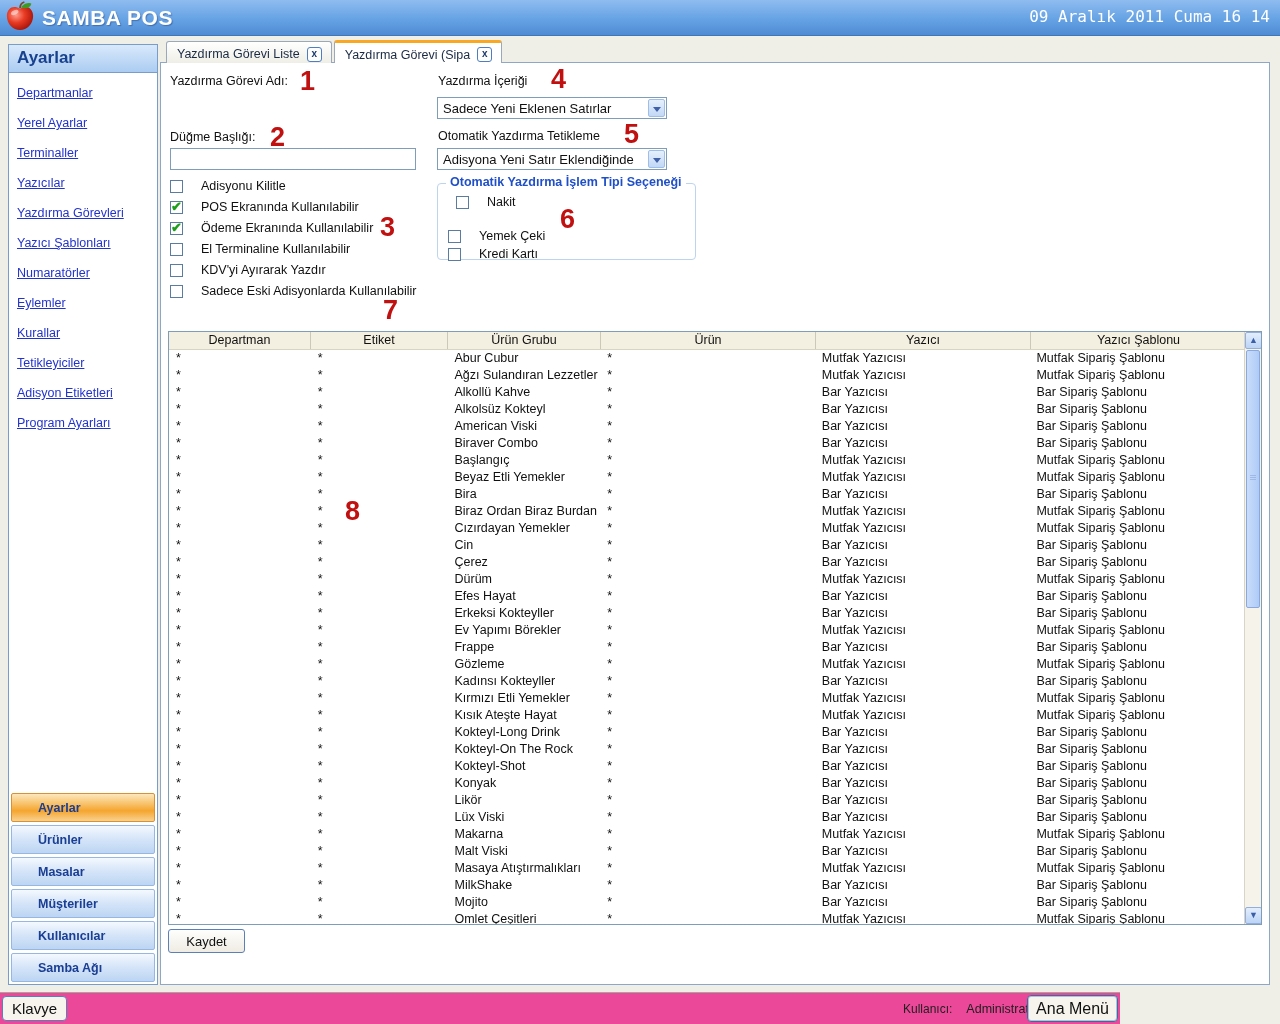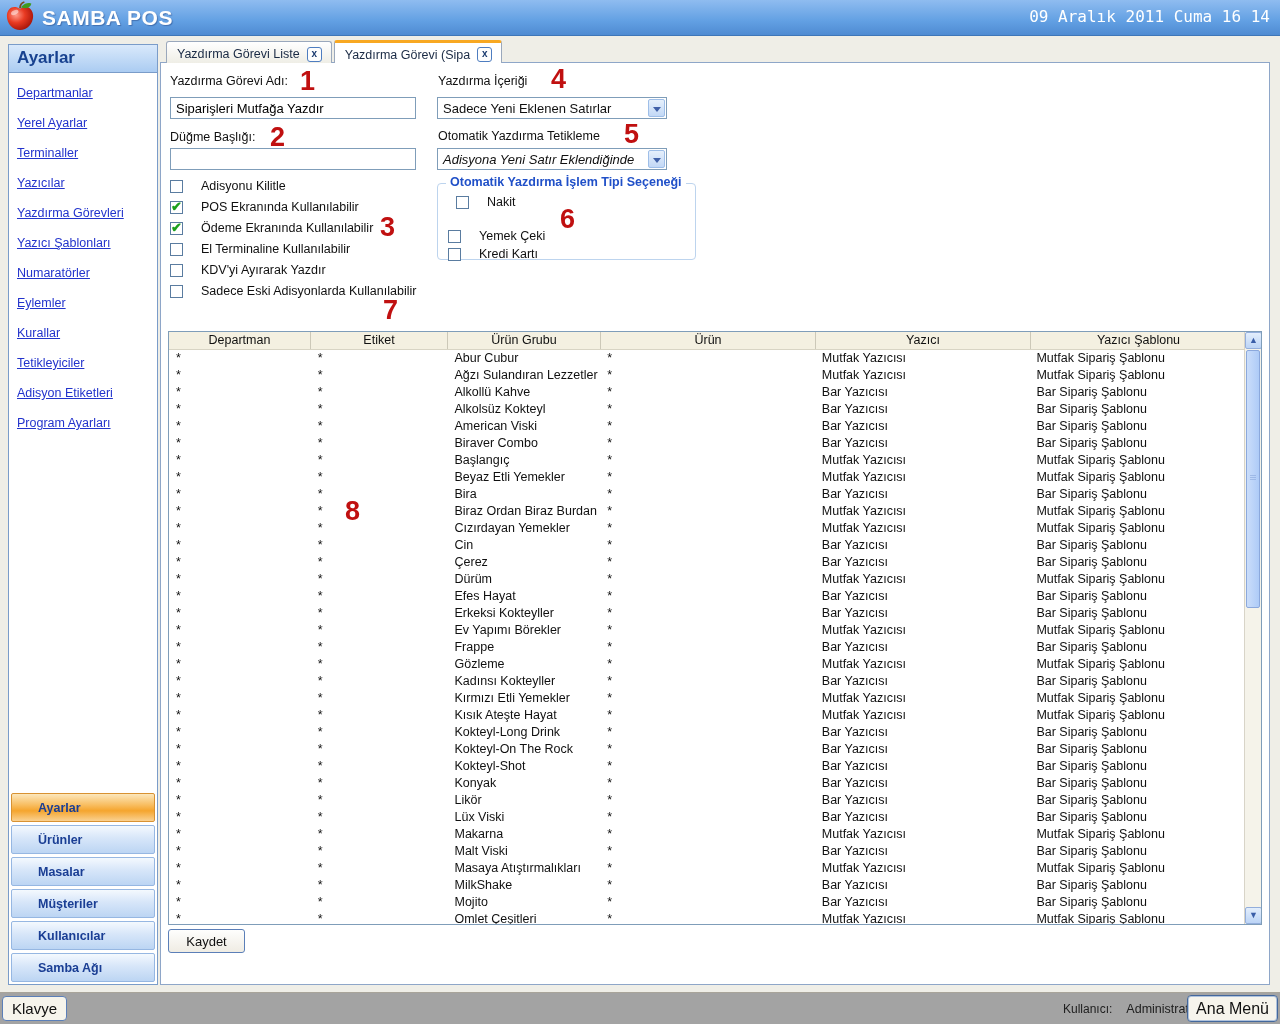--- a/index.html
+++ b/index.html
@@ -100,21 +100,21 @@
   .sb-thumb:after { content:""; position:absolute; left:3px; right:3px; top:124px; height:1px;
     border-top:1px solid #8BA8DC; border-bottom:3px double #8BA8DC; opacity:.6; }
 
   
   .btn { border:1px solid #5B7FB8; border-radius:3px;
     background:linear-gradient(180deg,#FEFEFD,#EFECE3); font-family:"Liberation Sans",sans-serif;
     cursor:pointer; color:#101010; }
   .save-btn { position:absolute; left:7px; top:866px; width:77px; height:24px; font-size:13px; }
 
   
-  .footer { position:absolute; left:0; bottom:0; width:1280px; height:32px; background:#a3a3a3;
+  .footer { position:absolute; left:0; bottom:0; width:1120px; height:32px; background:#ec4899;
     border-top:1px solid #A8A49A; }
   .kb-btn { position:absolute; left:2px; top:3px; height:25px; padding:0 9px; font-size:15px;
     border-radius:4px; background:#F6F4EC; }
   .footer-right { position:absolute; right:80px; top:9px; display:flex; gap:14px;
     align-items:center; }
   .user-label { font-size:12px; color:#202020; }
   .user-value { font-size:12.5px; color:#202020; }
   .menu-btn { position:absolute; right:2px; top:2px; height:27px; padding:0 8px; font-size:16px;
     border-radius:4px; background:#F6F4EC; border:1px solid #44689C;
     box-shadow:0 0 0 1px #AFC2DC inset; }
@@ -179,21 +179,20 @@
   </div>
   <div class="tab active">
     <span>Yazdırma Görevi (Sipa</span>
     <span class="tab-close">x</span>
   </div>
 </div>
 
 <div class="main-panel">
 
   <div class="flabel" style="left:9px; top:11px;">Yazdırma Görevi Adı:</div>
-  <input class="tinput" style="left: 9px; top: 34px;" value="Siparişleri Mutfağa Yazdır">
 
   <div class="flabel" style="left:9px; top:67px;">Düğme Başlığı:</div>
   <input class="tinput" style="left: 9px; top: 85px;" value="">
 
   <div class="chkrow" style="left:9px; top:116px;">
     <span class="chk"></span>
     <span class="chklabel">Adisyonu Kilitle</span>
   </div>
   <div class="chkrow" style="left:9px; top:137px;">
     <span class="chk checked"></span>
@@ -216,21 +215,21 @@
     <span class="chklabel">Sadece Eski Adisyonlarda Kullanılabilir</span>
   </div>
 
   <div class="flabel" style="left:277px; top:11px;">Yazdırma İçeriği</div>
   <div class="selbox" style="left:276px; top:34px;">
     <span class="seltext">Sadece Yeni Eklenen Satırlar</span>
     <span class="selbtn"></span>
   </div>
 
   <div class="flabel" style="left:277px; top:66px;">Otomatik Yazdırma Tetikleme</div>
-  <div class="selbox" style="left:276px; top:85px;font-style:italic;">
+  <div class="selbox" style="left:276px; top:85px;">
     <span class="seltext">Adisyona Yeni Satır Eklendiğinde</span>
     <span class="selbtn"></span>
   </div>
 
   <div class="groupbox" style="left:276px; top:120px; width:259px; height:77px;">
     <span class="groupbox-title">Otomatik Yazdırma İşlem Tipi Seçeneği</span>
     <div class="chkrow" style="left:18px; top:11px;">
       <span class="chk"></span>
       <span class="chklabel">Nakit</span>
     </div>

